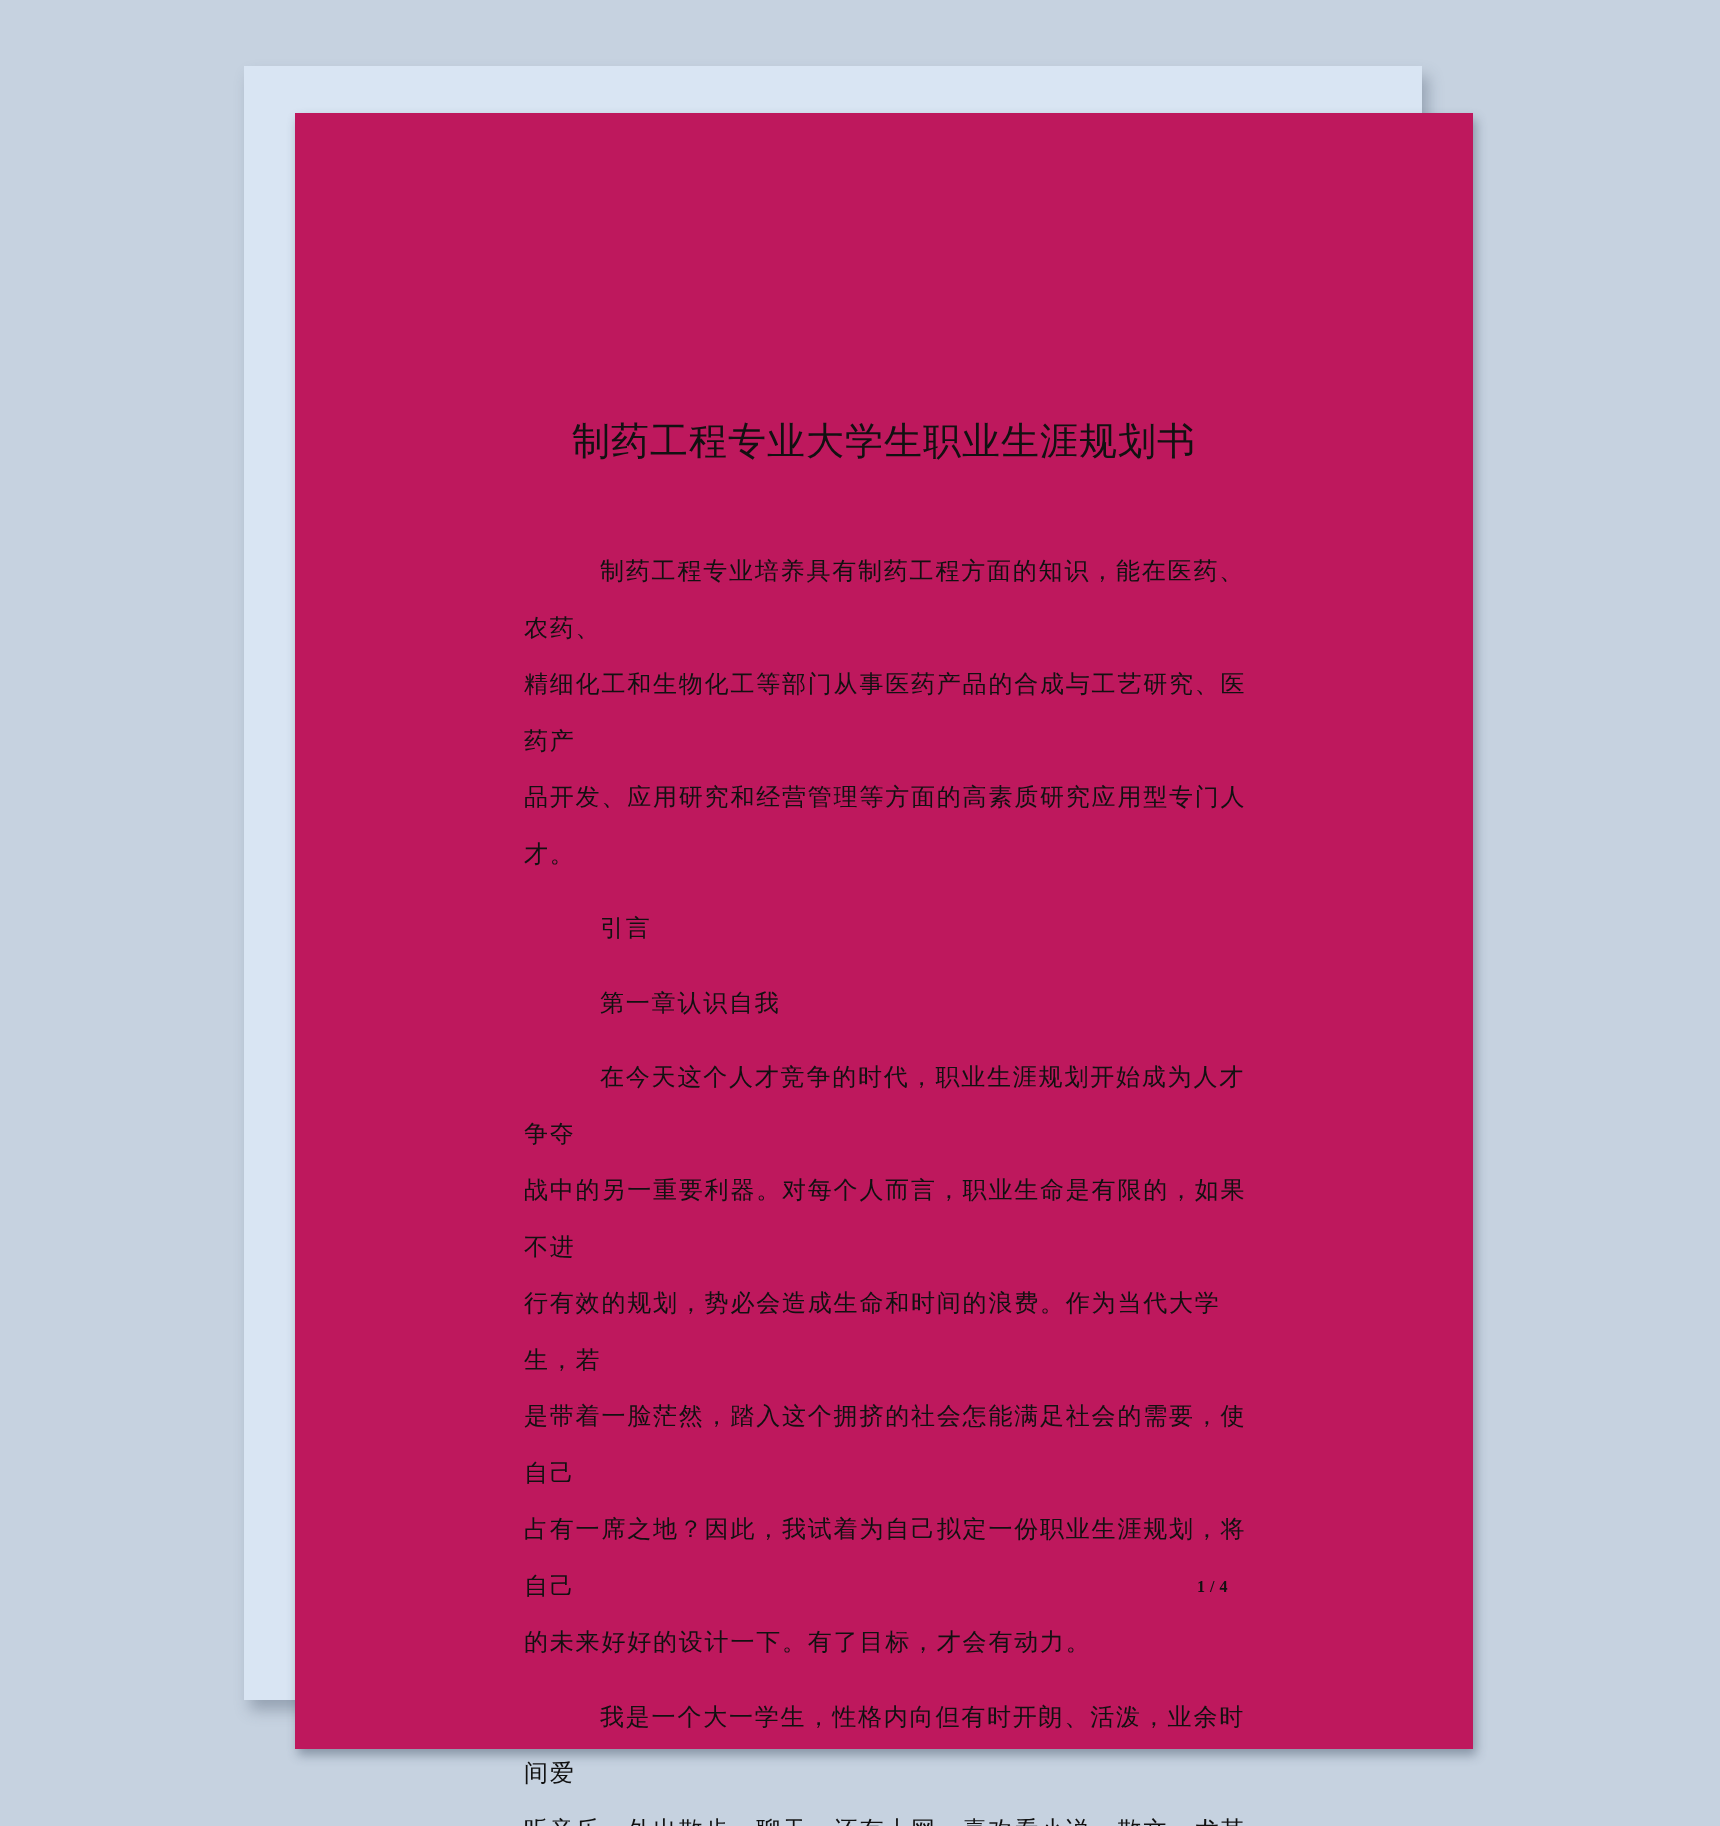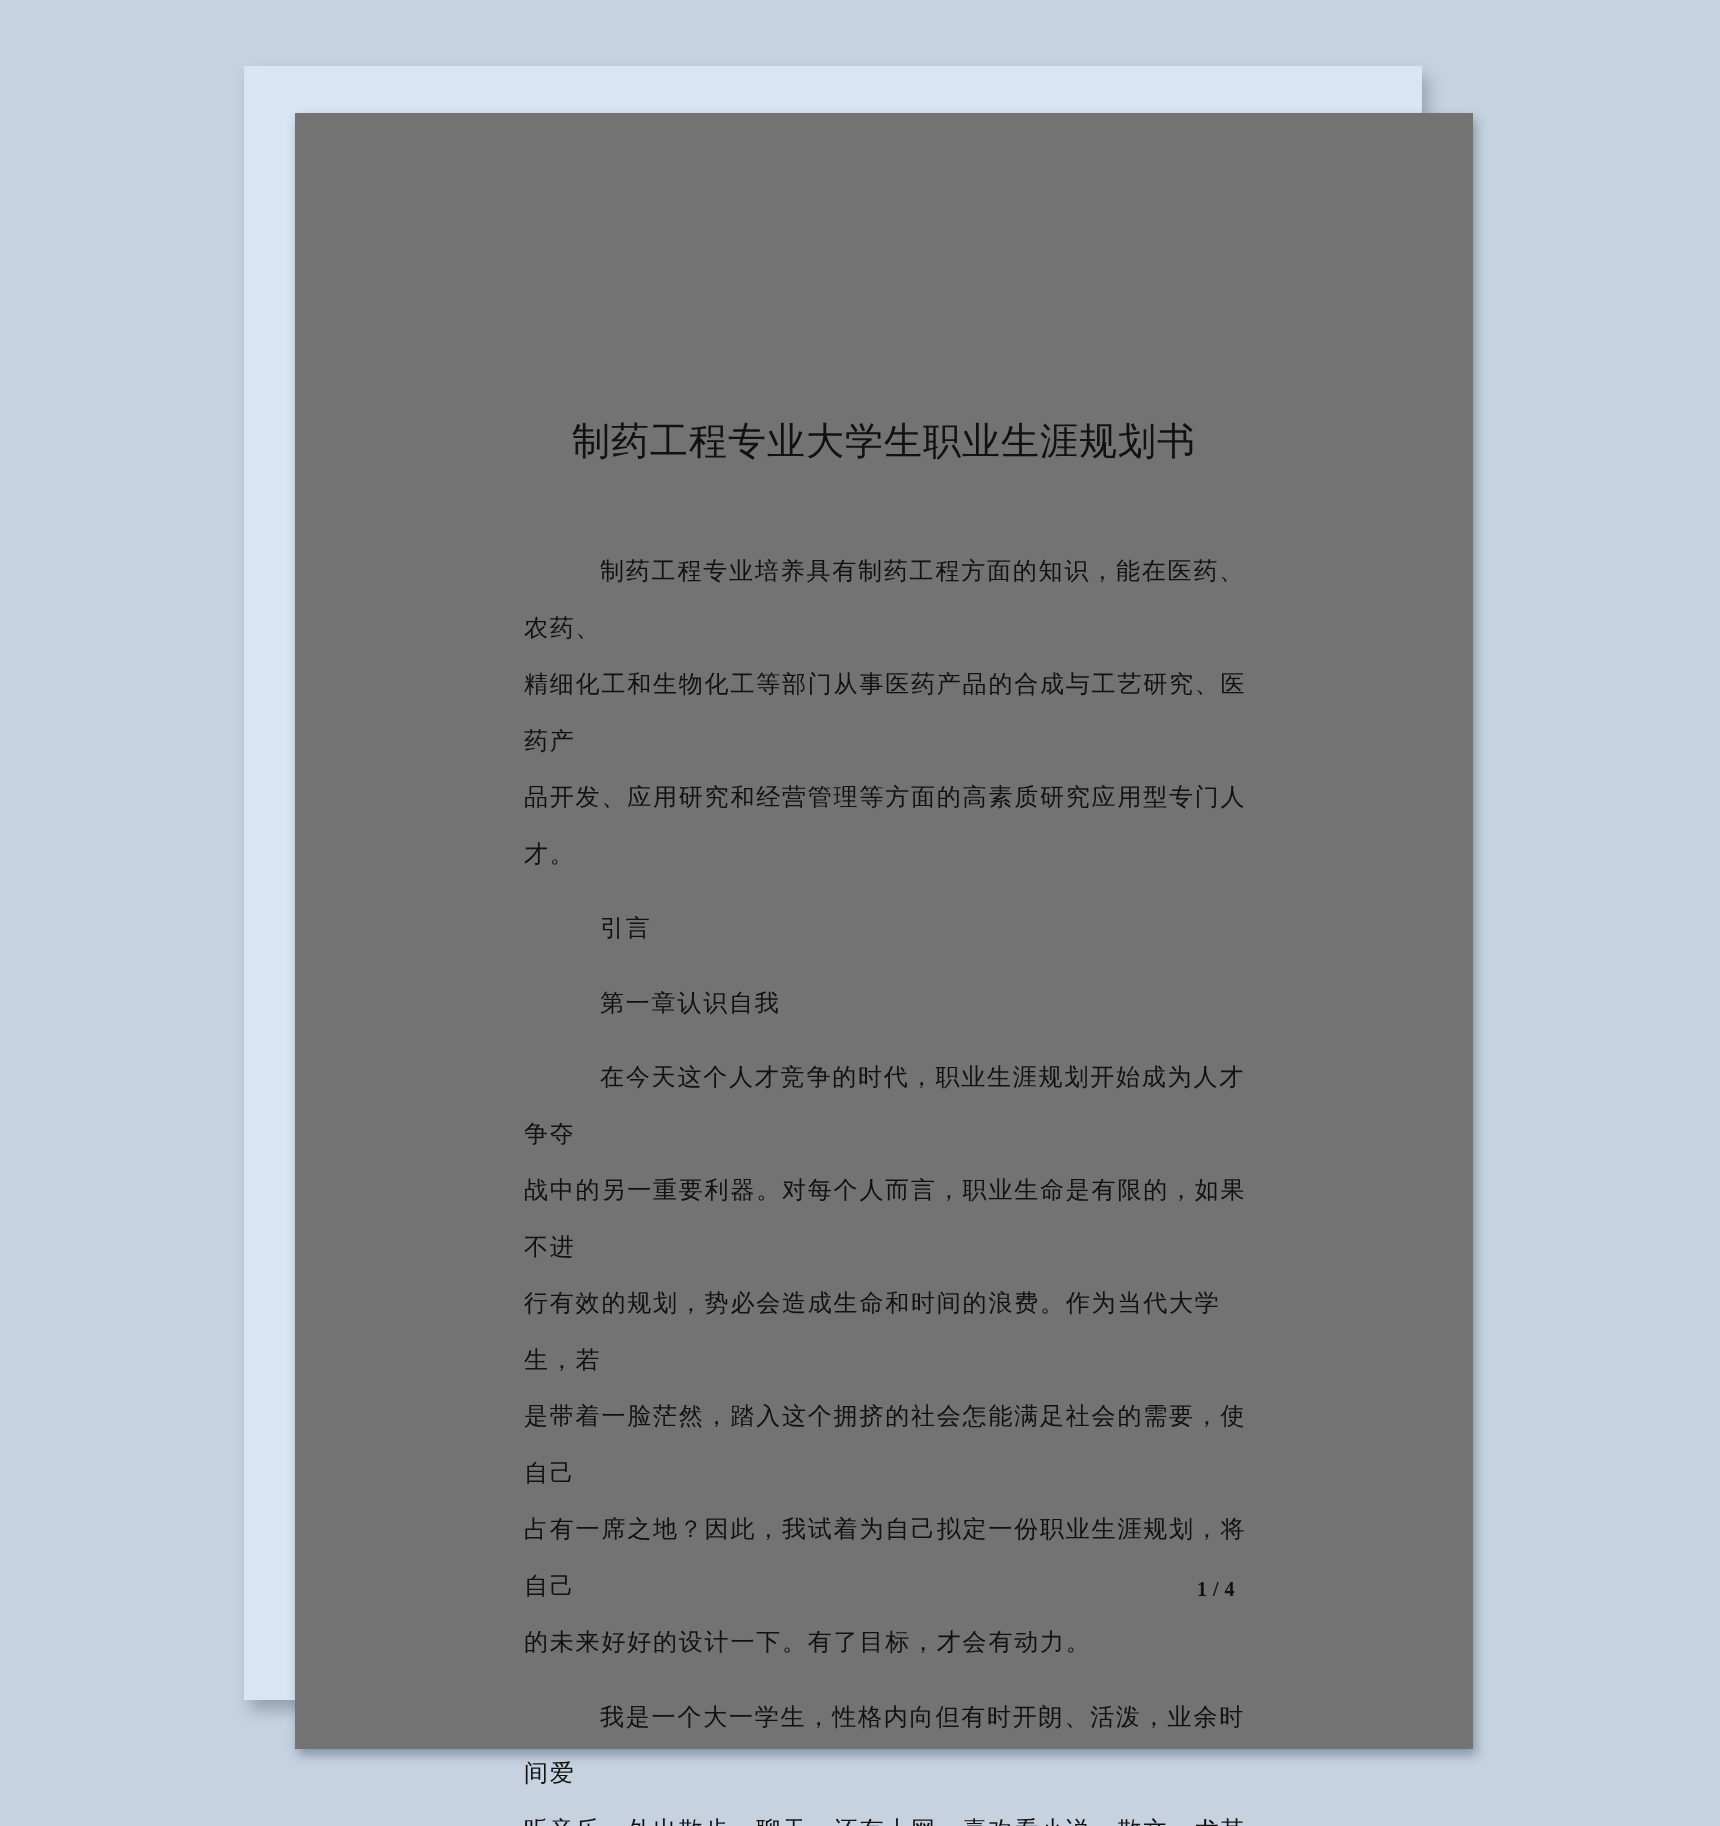--- a/index.html
+++ b/index.html
@@ -22,21 +22,21 @@
       height: 1634px;
       background: #d9e5f3;
       box-shadow: 6px 10px 14px rgba(60, 75, 95, 0.35);
     }
     .front-page {
       position: absolute;
       left: 295px;
       top: 113px;
       width: 1178px;
       height: 1636px;
-      background: #737373;
+      background: #be185d;
       box-shadow: 3px 6px 10px rgba(60, 75, 95, 0.45);
     }
     .doc-title {
       position: absolute;
       left: 0;
       top: 300px;
       width: 1178px;
       margin: 0;
       text-align: center;
       font-size: 38px;
@@ -61,21 +61,21 @@
     }
     .para.indent {
       text-indent: 76px;
     }
     .page-number {
       position: absolute;
       left: 902px;
       top: 1465px;
       font-family: "Liberation Serif", serif;
       font-weight: bold;
-      font-size: 20px;
+      font-size: 16px;
       color: #111;
       letter-spacing: 0.5px;
     }
   </style>
 </head>
 <body>
 
 <div class="back-page"></div>
 
 <div class="front-page">

